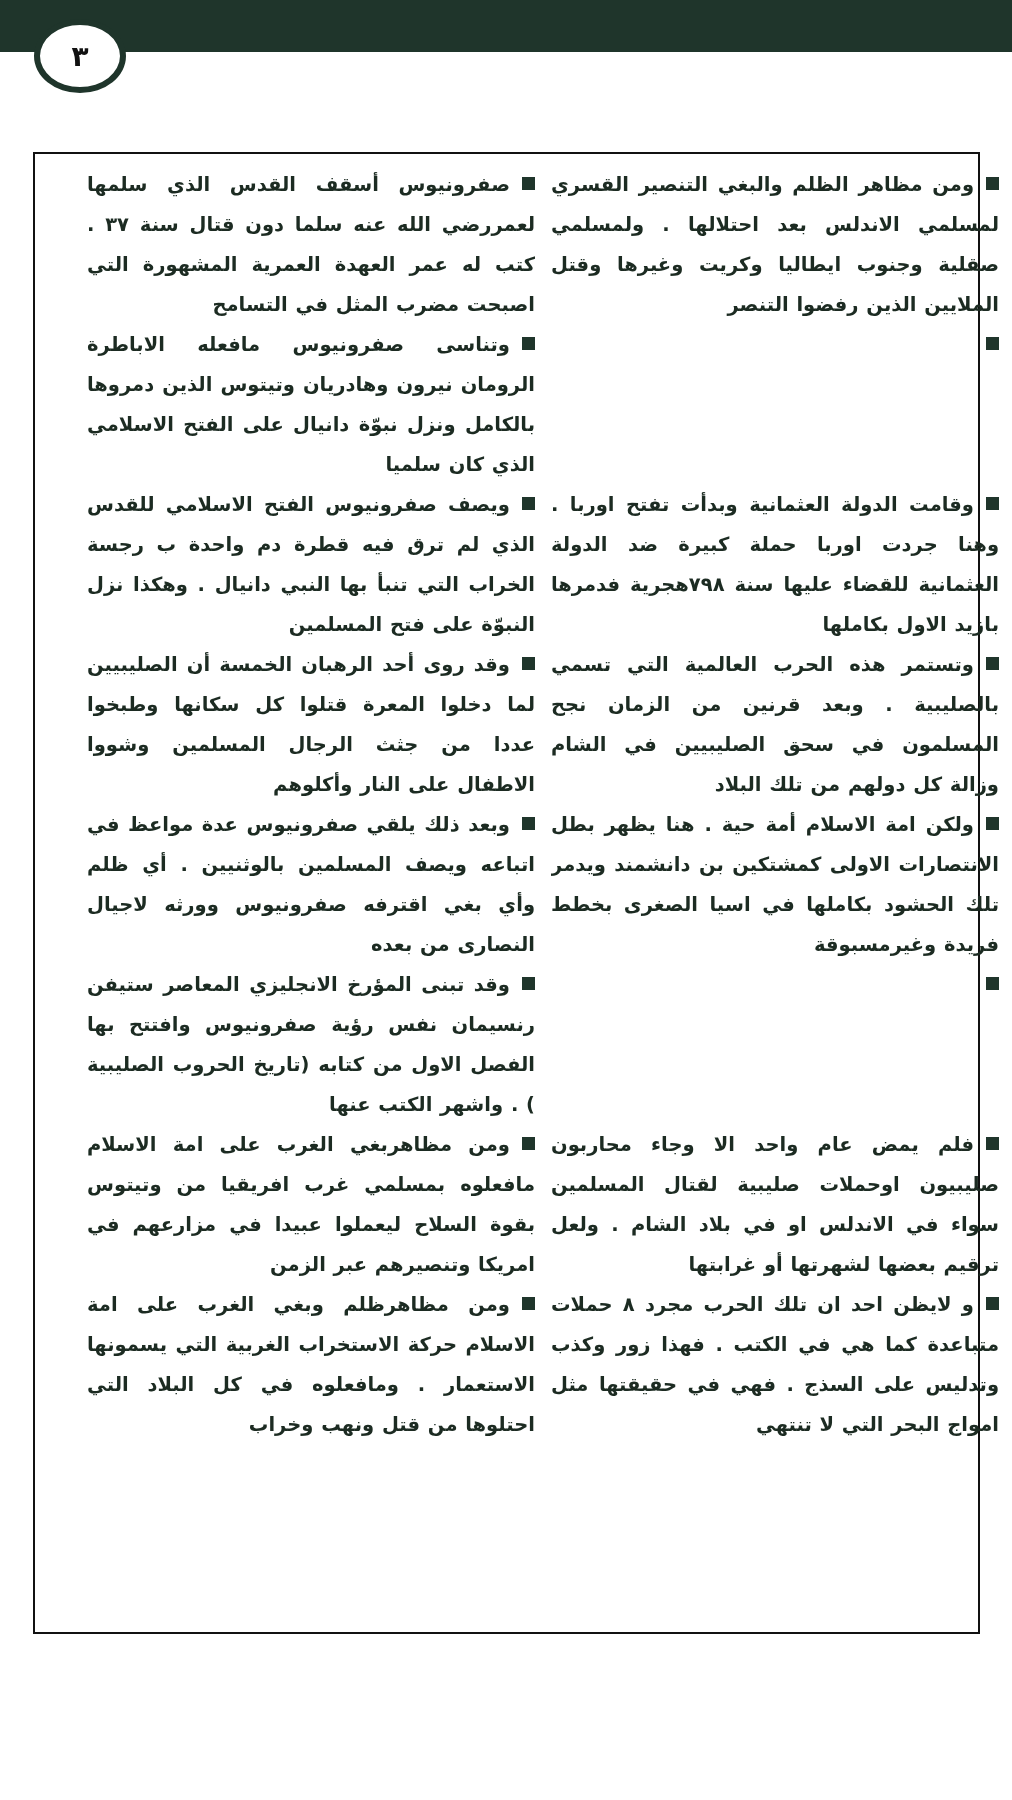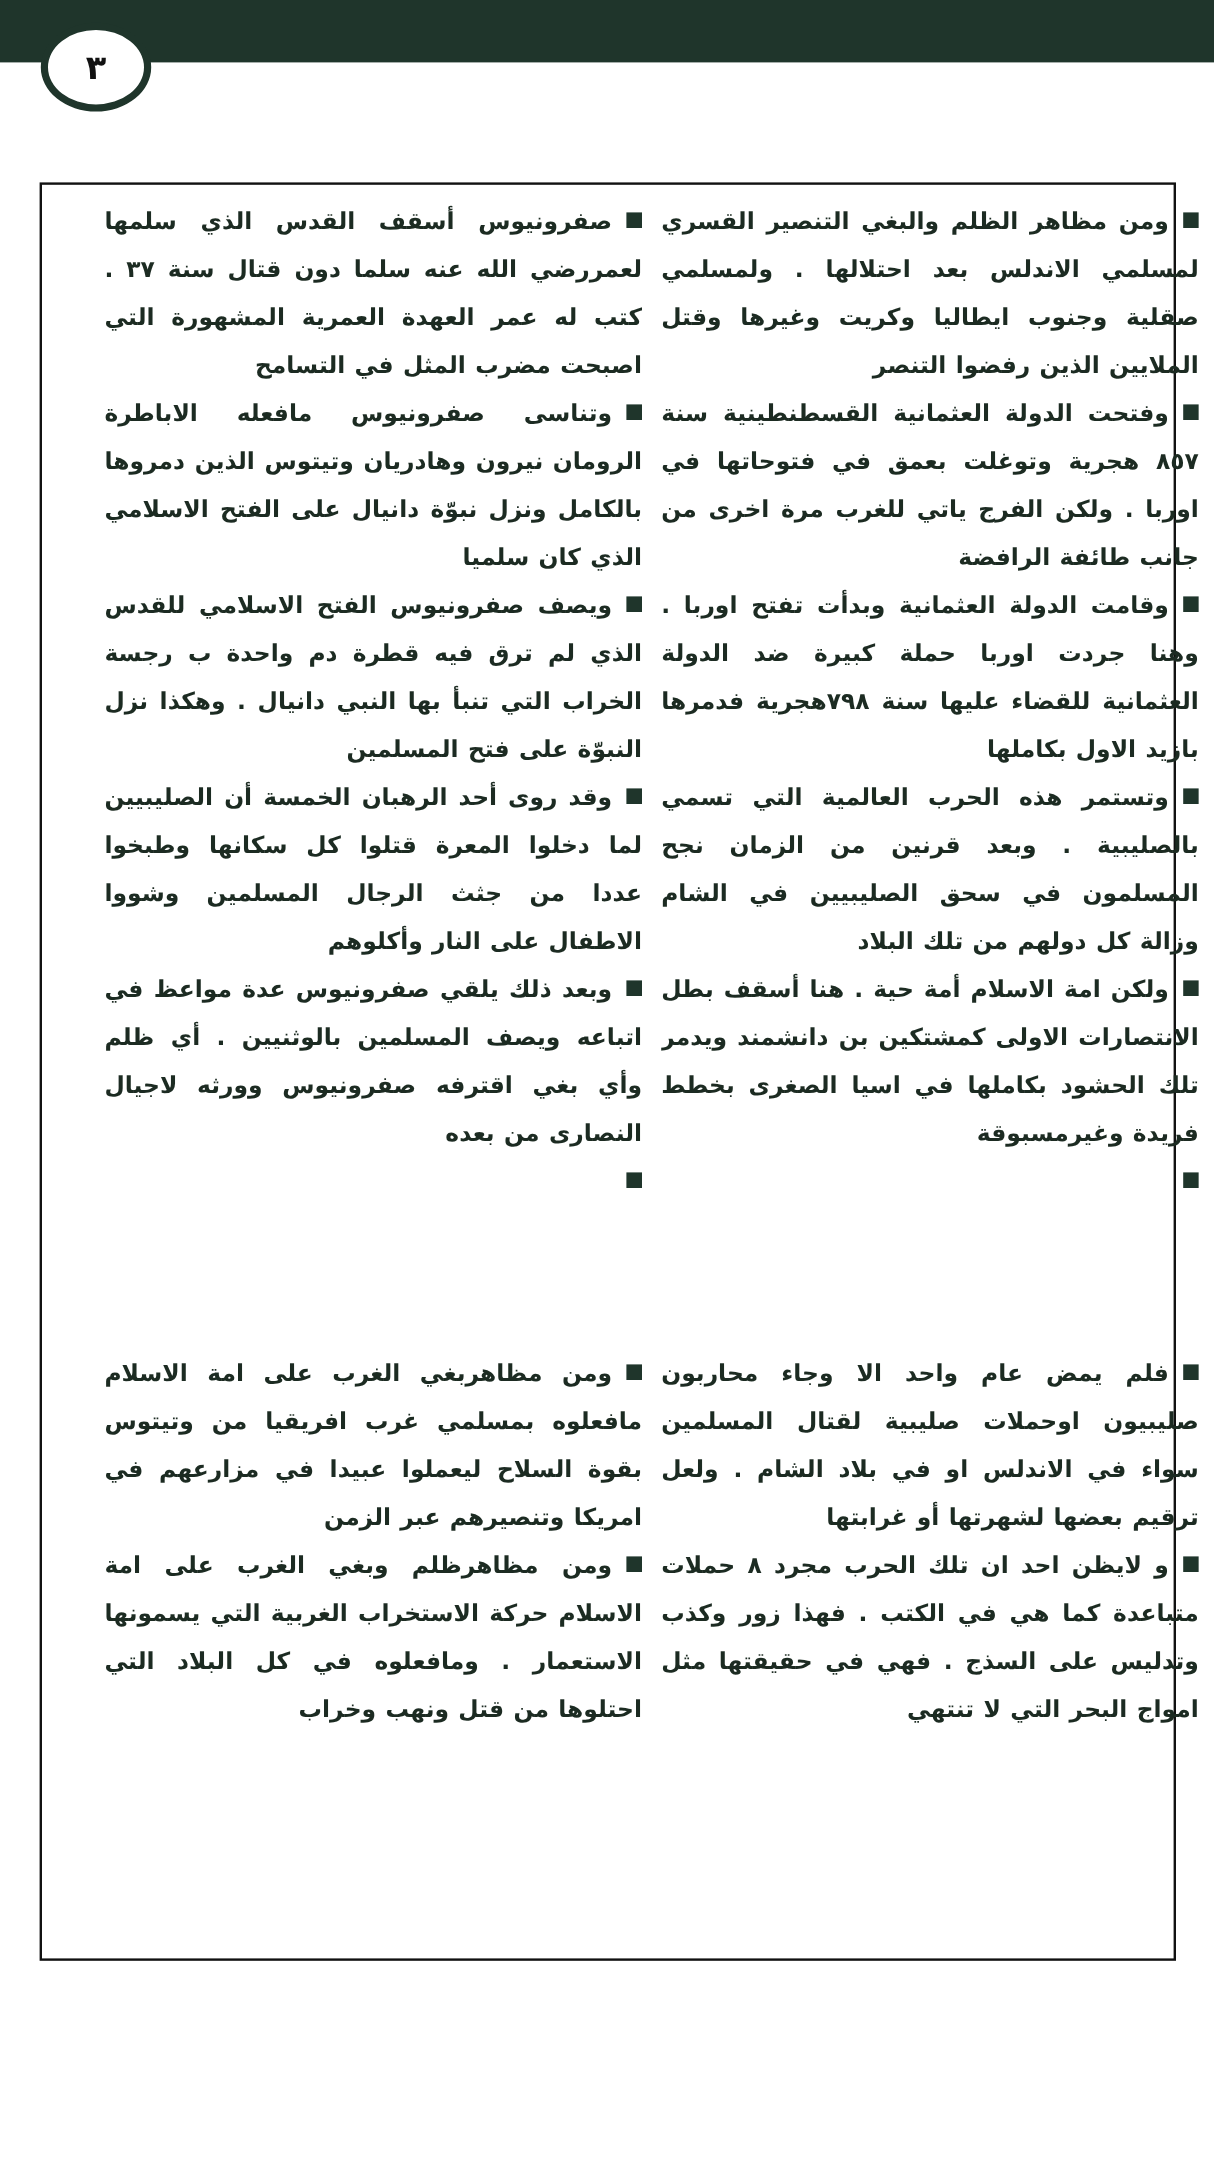--- a/index.html
+++ b/index.html
@@ -104,27 +104,27 @@
 
 <div class="frame"></div>
 
 <div class="columns">
   <div class="column col-right">
     <p class="para"><span class="bullet"></span><span>صفرونيوس أسقف القدس الذي سلمها لعمررضي الله عنه سلما دون قتال سنة ٣٧ . كتب له عمر العهدة العمرية المشهورة التي اصبحت مضرب المثل في التسامح</span></p>
     <p class="para"><span class="bullet"></span><span>وتناسى صفرونيوس مافعله الاباطرة الرومان نيرون وهادريان وتيتوس الذين دمروها بالكامل ونزل نبوّة دانيال على الفتح الاسلامي الذي كان سلميا</span></p>
     <p class="para"><span class="bullet"></span><span>ويصف صفرونيوس الفتح الاسلامي للقدس الذي لم ترق فيه قطرة دم واحدة ب رجسة الخراب التي تنبأ بها النبي دانيال . وهكذا نزل النبوّة على فتح المسلمين</span></p>
     <p class="para"><span class="bullet"></span><span>وقد روى أحد الرهبان الخمسة أن الصليبيين لما دخلوا المعرة قتلوا كل سكانها وطبخوا عددا من جثث الرجال المسلمين وشووا الاطفال على النار وأكلوهم</span></p>
     <p class="para"><span class="bullet"></span><span>وبعد ذلك يلقي صفرونيوس عدة مواعظ في اتباعه ويصف المسلمين بالوثنيين . أي ظلم وأي بغي اقترفه صفرونيوس وورثه لاجيال النصارى من بعده</span></p>
-    <p class="para"><span class="bullet"></span></p>
+    <p class="para"><span class="bullet"></span><span>وقد تبنى المؤرخ الانجليزي المعاصر ستيفن رنسيمان نفس رؤية صفرونيوس وافتتح بها الفصل الاول من كتابه (تاريخ الحروب الصليبية ) . واشهر الكتب عنها</span></p>
     <p class="para"><span class="bullet"></span><span>ومن مظاهربغي الغرب على امة الاسلام مافعلوه بمسلمي غرب افريقيا من وتيتوس بقوة السلاح ليعملوا عبيدا في مزارعهم في امريكا وتنصيرهم عبر الزمن</span></p>
     <p class="para"><span class="bullet"></span><span>ومن مظاهرظلم وبغي الغرب على امة الاسلام حركة الاستخراب الغربية التي يسمونها الاستعمار . ومافعلوه في كل البلاد التي احتلوها من قتل ونهب وخراب</span></p>
   </div>
   <div class="column col-left">
     <p class="para"><span class="bullet"></span><span>ومن مظاهر الظلم والبغي التنصير القسري لمسلمي الاندلس بعد احتلالها . ولمسلمي صقلية وجنوب ايطاليا وكريت وغيرها وقتل الملايين الذين رفضوا التنصر</span></p>
-    <p class="para"><span class="bullet"></span><span>وفتحت الدولة العثمانية القسطنطينية سنة ٨٥٧ هجرية وتوغلت بعمق في فتوحاتها في اوربا . ولكن الفرج ياتي للغرب مرة اخرى من جانب طائفة الرافضة</span></p>
+    <p class="para"><span class="bullet"></span></p>
     <p class="para"><span class="bullet"></span><span>وقامت الدولة العثمانية وبدأت تفتح اوربا . وهنا جردت اوربا حملة كبيرة ضد الدولة العثمانية للقضاء عليها سنة ٧٩٨هجرية فدمرها بازيد الاول بكاملها</span></p>
     <p class="para"><span class="bullet"></span><span>وتستمر هذه الحرب العالمية التي تسمي بالصليبية . وبعد قرنين من الزمان نجح المسلمون في سحق الصليبيين في الشام وزالة كل دولهم من تلك البلاد</span></p>
-    <p class="para"><span class="bullet"></span><span>ولكن امة الاسلام أمة حية . هنا أسقف بطل الانتصارات الاولى كمشتكين بن دانشمند ويدمر تلك الحشود بكاملها في اسيا الصغرى بخطط فريدة وغيرمسبوقة</span></p>
+    <p class="para"><span class="bullet"></span><span>ولكن امة الاسلام أمة حية . هنا يظهر بطل الانتصارات الاولى كمشتكين بن دانشمند ويدمر تلك الحشود بكاملها في اسيا الصغرى بخطط فريدة وغيرمسبوقة</span></p>
     <p class="para"><span class="bullet"></span></p>
     <p class="para"><span class="bullet"></span><span>فلم يمض عام واحد الا وجاء محاربون صليبيون اوحملات صليبية لقتال المسلمين سواء في الاندلس او في بلاد الشام . ولعل ترقيم بعضها لشهرتها أو غرابتها</span></p>
     <p class="para"><span class="bullet"></span><span>و لايظن احد ان تلك الحرب مجرد ٨ حملات متباعدة كما هي في الكتب . فهذا زور وكذب وتدليس على السذج . فهي في حقيقتها مثل امواج البحر التي لا تنتهي</span></p>
   </div>
 </div>
 
 </body></html>

